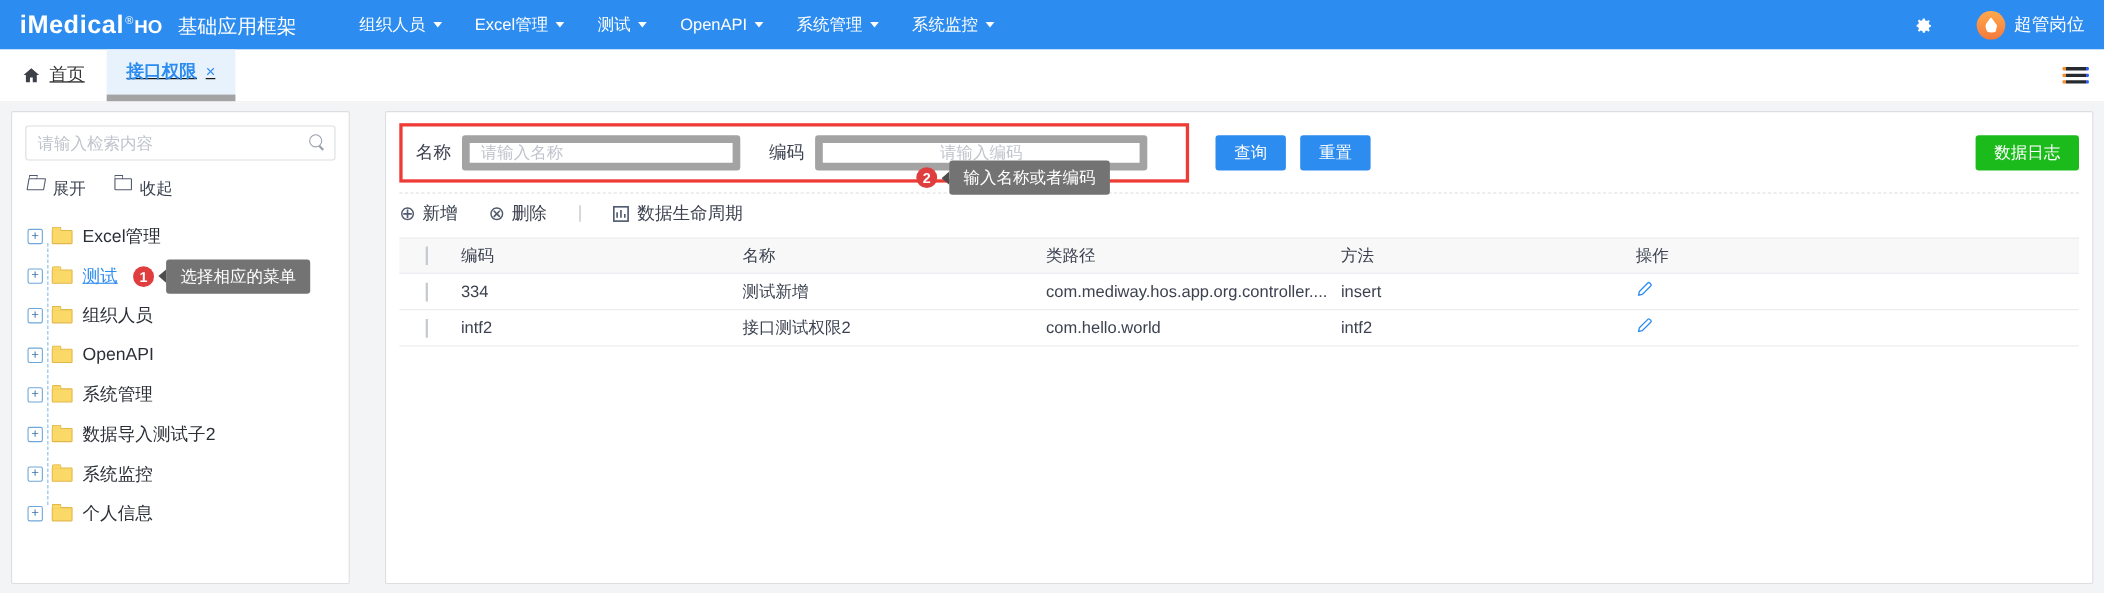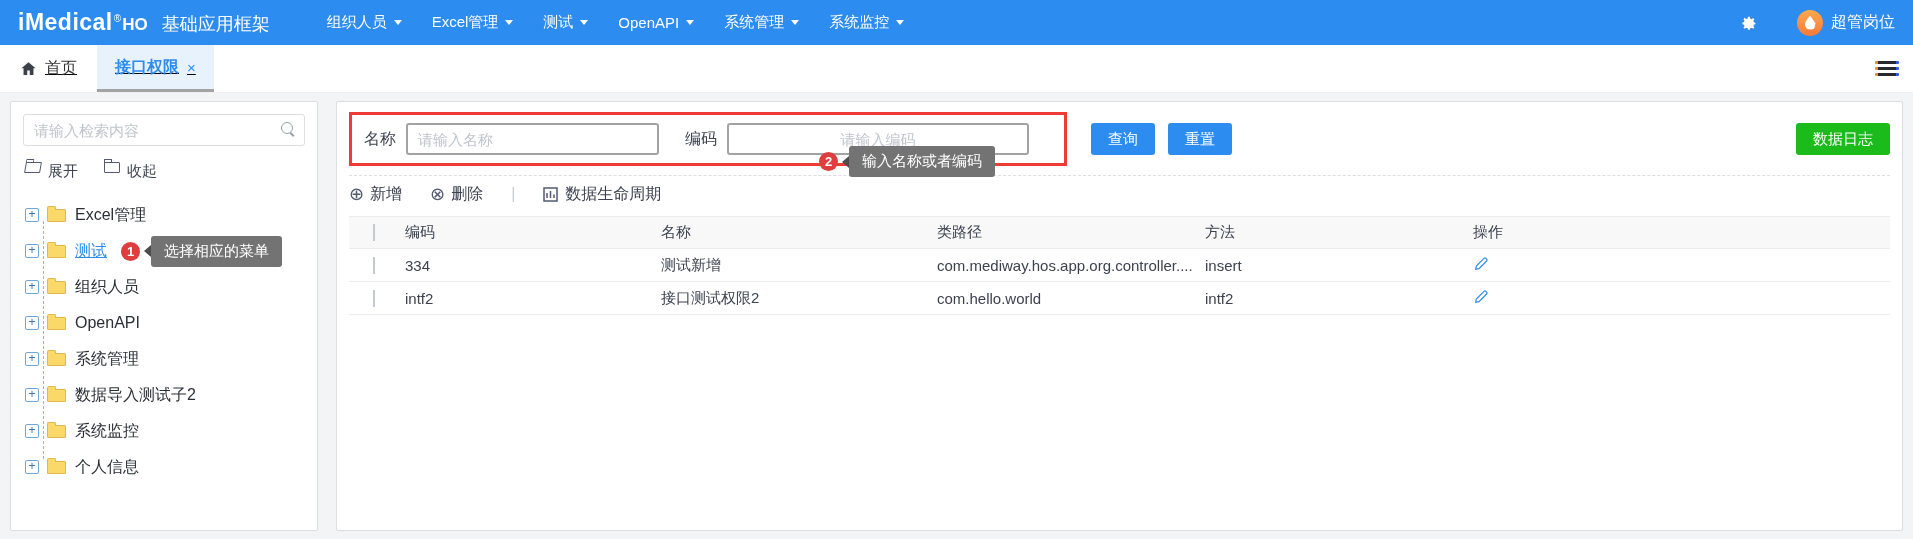--- a/index.html
+++ b/index.html
@@ -23,28 +23,28 @@
     background:linear-gradient(180deg,#ffa94d,#f5793b); display:flex; align-items:center; justify-content:center; }
   .flame { width:11px; height:14px; background:#fff; border-radius:50% 50% 50% 50%/60% 60% 40% 40%;
     clip-path:polygon(50% 0,100% 55%,88% 100%,12% 100%,0 55%); }
   .role { font-size:16px; margin-left:8px; white-space:nowrap; }
 
   
   .tabbar { height:48px; background:#fff; display:flex; align-items:stretch; border-bottom:1px solid #f0f0f0; position:relative;text-decoration:underline; }
   .home-tab { display:flex; align-items:center; padding:0 20px; font-size:16px; color:#333; cursor:pointer; }
   .home-icon { width:17px; height:17px; margin-right:8px; }
   .tab { display:flex; align-items:center; padding:0 18px; font-size:16px; cursor:pointer; }
-  .tab.active { background:#e7f2fd; color:#2d8cf0; font-weight:bold; border-bottom:3px solid #a3a3a3; }
+  .tab.active { background:#e7f2fd; color:#2d8cf0; font-weight:bold; border-bottom:6px solid #a3a3a3; }
   .tab-close { font-weight:400; font-size:15px; margin-left:8px; color:#2d8cf0; cursor:pointer; }
   .hamburger { position:absolute; right:14px; top:13px; width:24px; cursor:pointer; }
   .hamburger span { display:block; height:3px; margin:3px 0; border-radius:1px;
     background:linear-gradient(90deg,#ef8c2d 0 3px,#26292e 3px calc(100% - 3px),#2d5cf0 calc(100% - 3px)); }
 
   
-  .content { display:flex; padding:8px 10px; gap:18px; height:446px; }
+  .content { display:flex; padding:8px 10px; gap:32px; height:446px; }
   .card { background:#fff; border:1px solid #dcdee2; border-radius:2px; }
 
   
   .sidebar { width:308px; padding:12px; flex:none; }
   .search-wrap { position:relative; }
   .search-input { width:100%; height:32px; border:1px solid #dcdee2; border-radius:3px; padding:0 30px 0 10px;
     font-size:15px; color:#515a6e; outline:none; font-family:inherit; }
   .search-input::placeholder { color:#c0c4cc; }
   .mag { position:absolute; right:9px; top:8px; width:15px; height:15px; }
   .mag::before { content:""; position:absolute; left:0; top:0; width:10px; height:10px;
@@ -76,21 +76,21 @@
     border-right:7px solid #4d4d4d; margin-left:4px; }
   .tip-body { background:#737373; color:#fff; font-size:15px; padding:6px 13px; border-radius:3px; white-space:nowrap; }
   .anno1 { margin-left:14px; display:flex; align-items:center; }
 
   
   .main { flex:1; padding:10px 12px; position:relative; }
   .filter-row { display:flex; align-items:center; }
   .red-box { border:3px solid #ee3b36; display:flex; align-items:center; padding:8px 12px; width:718px; flex:none; }
   .field { display:flex; align-items:center; }
   .field-label { font-size:16px; color:#3c4250; margin-right:10px; white-space:nowrap; }
-  .field input { height:32px; border:2px solid #a3a3a3; border-radius:3px; padding:0 10px; font-size:15px;
+  .field input { height:32px; border:7px solid #a3a3a3; border-radius:3px; padding:0 10px; font-size:15px;
     color:#515a6e; outline:none; font-family:inherit; }
   .field input::placeholder { color:#c0c4cc; }
   .input-name { width:253px; }
   .input-code { width:302px; margin-right:2px;text-align:center; }
   .field + .field { margin-left:26px; }
   .btn { height:32px; border:none; border-radius:3px; color:#fff; font-size:15px; padding:0 17px;
     cursor:pointer; font-family:Liberation Serif, serif; }
   .btn-blue { background:#2d8cf0; }
   .btn-green { background:#1cbb1c; }
   .btn-query { margin-left:24px; }

